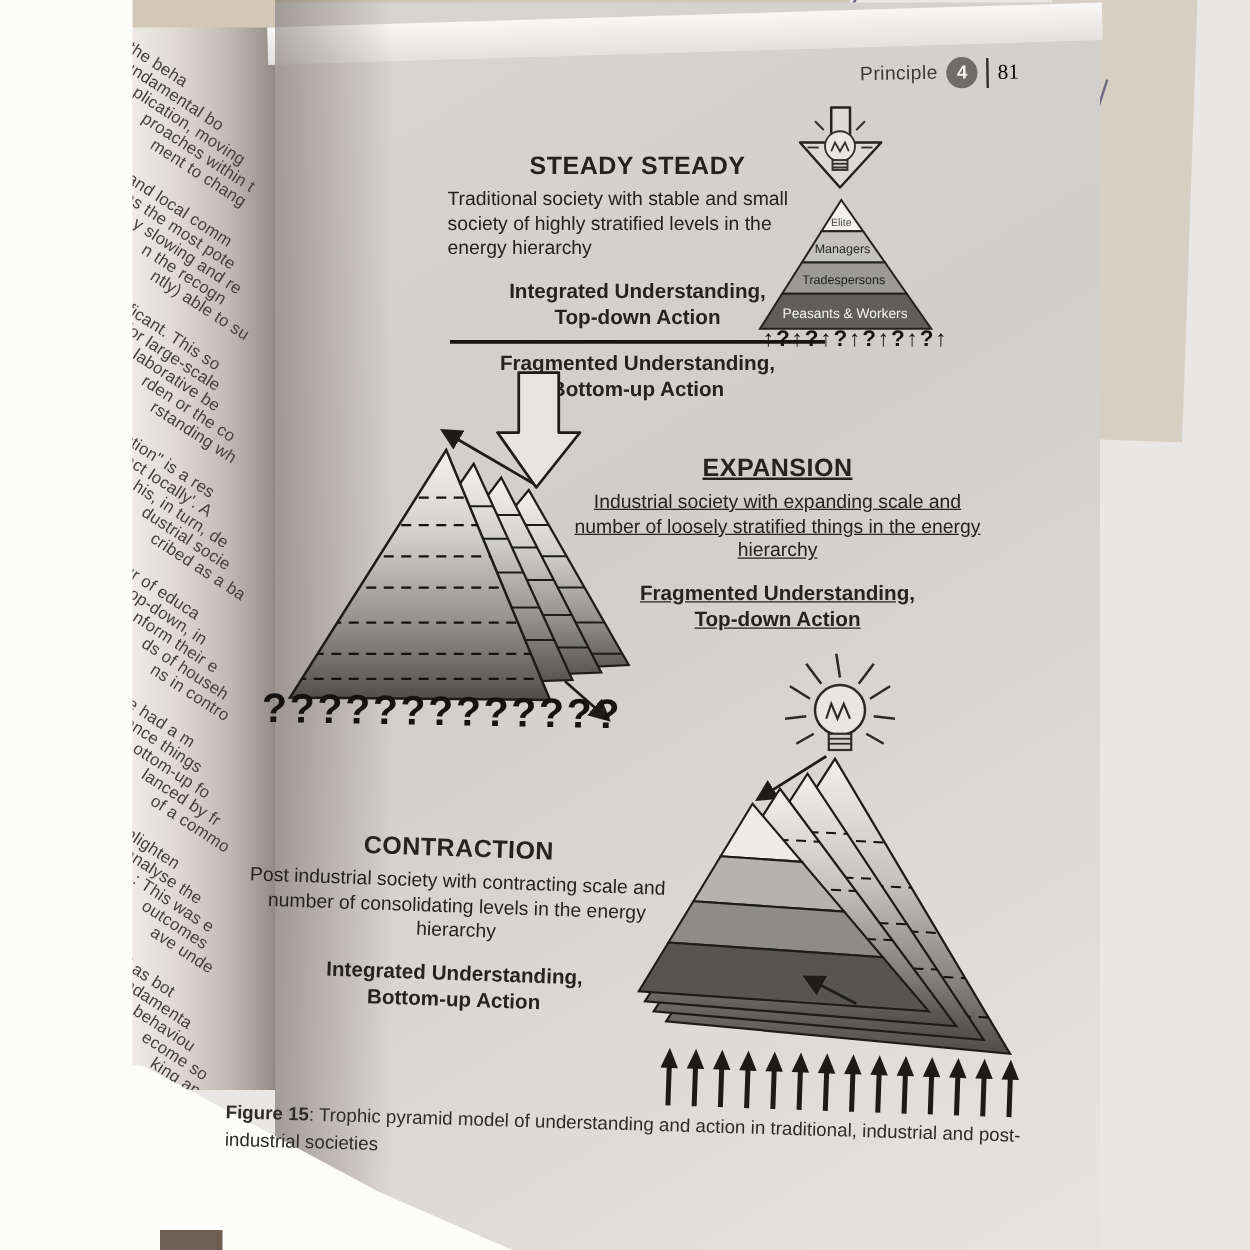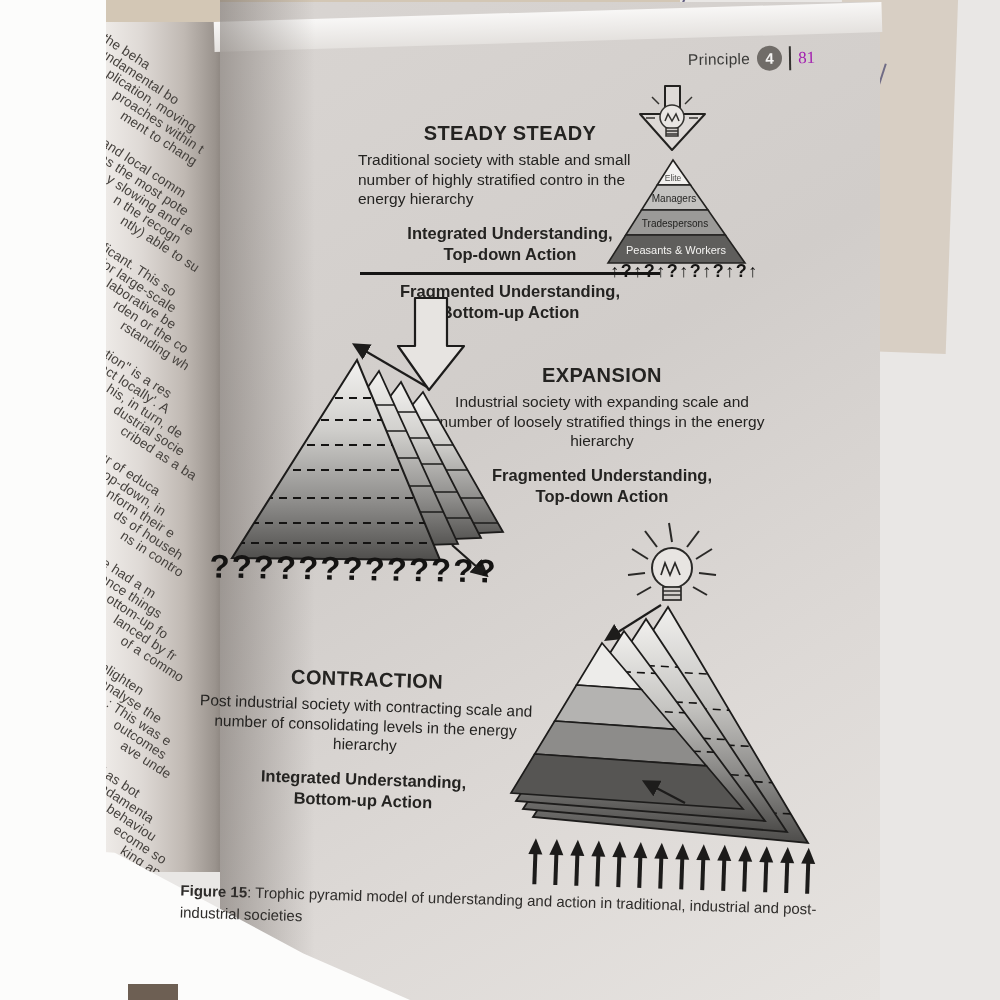--- a/index.html
+++ b/index.html
@@ -44,31 +44,31 @@
     clip-path:polygon(0 0,28% 5%,50% 36%,74% 70%,100% 100%,0 100%);}
   .cover-edge{position:absolute;left:128px;top:984px;width:50px;height:16px;background:#6d5f53;}
 
   
   .header{position:absolute;left:688px;top:46px;display:flex;align-items:center;gap:7px;
     transform:rotate(-1deg);}
   .header .label{font-size:15.5px;color:#3a3a38;letter-spacing:.3px;}
   .badge{width:25px;height:25px;border-radius:50%;background:#706c68;color:#f4f3f2;
     display:flex;align-items:center;justify-content:center;font-weight:bold;font-size:15px;}
   .hdr-divider{width:2px;height:24px;background:#33322f;}
-  .page-num{font-family:"Liberation Serif",serif;font-size:17px;color:#a21caf;}
+  .page-num{font-family:"Liberation Serif",serif;font-size:17px;color:#000000;}
 
   
   .block{position:absolute;text-align:center;color:#242321;}
   .block .title{font-weight:bold;font-size:20px;letter-spacing:.4px;margin-bottom:5px;}
   .block .body{font-size:15.5px;line-height:1.27;}
   .block .action{font-weight:bold;font-size:16.5px;line-height:1.28;margin-top:14px;}
   .steady{left:344px;top:122px;width:332px;}
   .steady .body{text-align:left;width:308px;margin:0 0 0 14px;}
   .rule{width:300px;height:2.5px;background:#161514;margin:7px auto 6px auto;}
-  .expansion-block{left:428px;top:364px;width:348px;}
+  .expansion-block{left:448px;top:364px;width:348px;text-decoration:underline;}
   .contraction-block{left:186px;top:668px;width:358px;transform:rotate(2deg);}
 
   
   .trad-row{position:absolute;left:597px;top:261px;width:175px;text-align:center;
     font-size:18px;font-weight:bold;letter-spacing:1.5px;color:#151413;}
   .qmark-row{position:absolute;left:206px;top:550px;width:295px;text-align:center;
     font-size:33px;font-weight:bold;letter-spacing:2px;color:#141312;transform:rotate(1deg);}
   .uparrow-row{position:absolute;left:516px;top:843px;width:310px;display:flex;gap:7px;
     justify-content:center;transform:rotate(2deg);}
   .up-arrow{position:relative;width:14px;height:48px;}
@@ -155,21 +155,21 @@
 
   <div class="header">
     <span class="label">Principle</span>
     <span class="badge">4</span>
     <span class="hdr-divider"></span>
     <span class="page-num">81</span>
   </div>
 
   <div class="block steady">
     <div class="title">STEADY STEADY</div>
-    <div class="body">Traditional society with stable and small number of highly stratified contro in the energy hierarchy</div>
+    <div class="body">Traditional society with stable and small society of highly stratified levels in the energy hierarchy</div>
     <div class="action">
       <span>Integrated Understanding,</span><br>
       <span>Top-down Action</span>
     </div>
     <div class="rule"></div>
     <div class="action" style="margin-top:0;">
       <span>Fragmented Understanding,</span><br>
       <span>Bottom-up Action</span>
     </div>
   </div>

